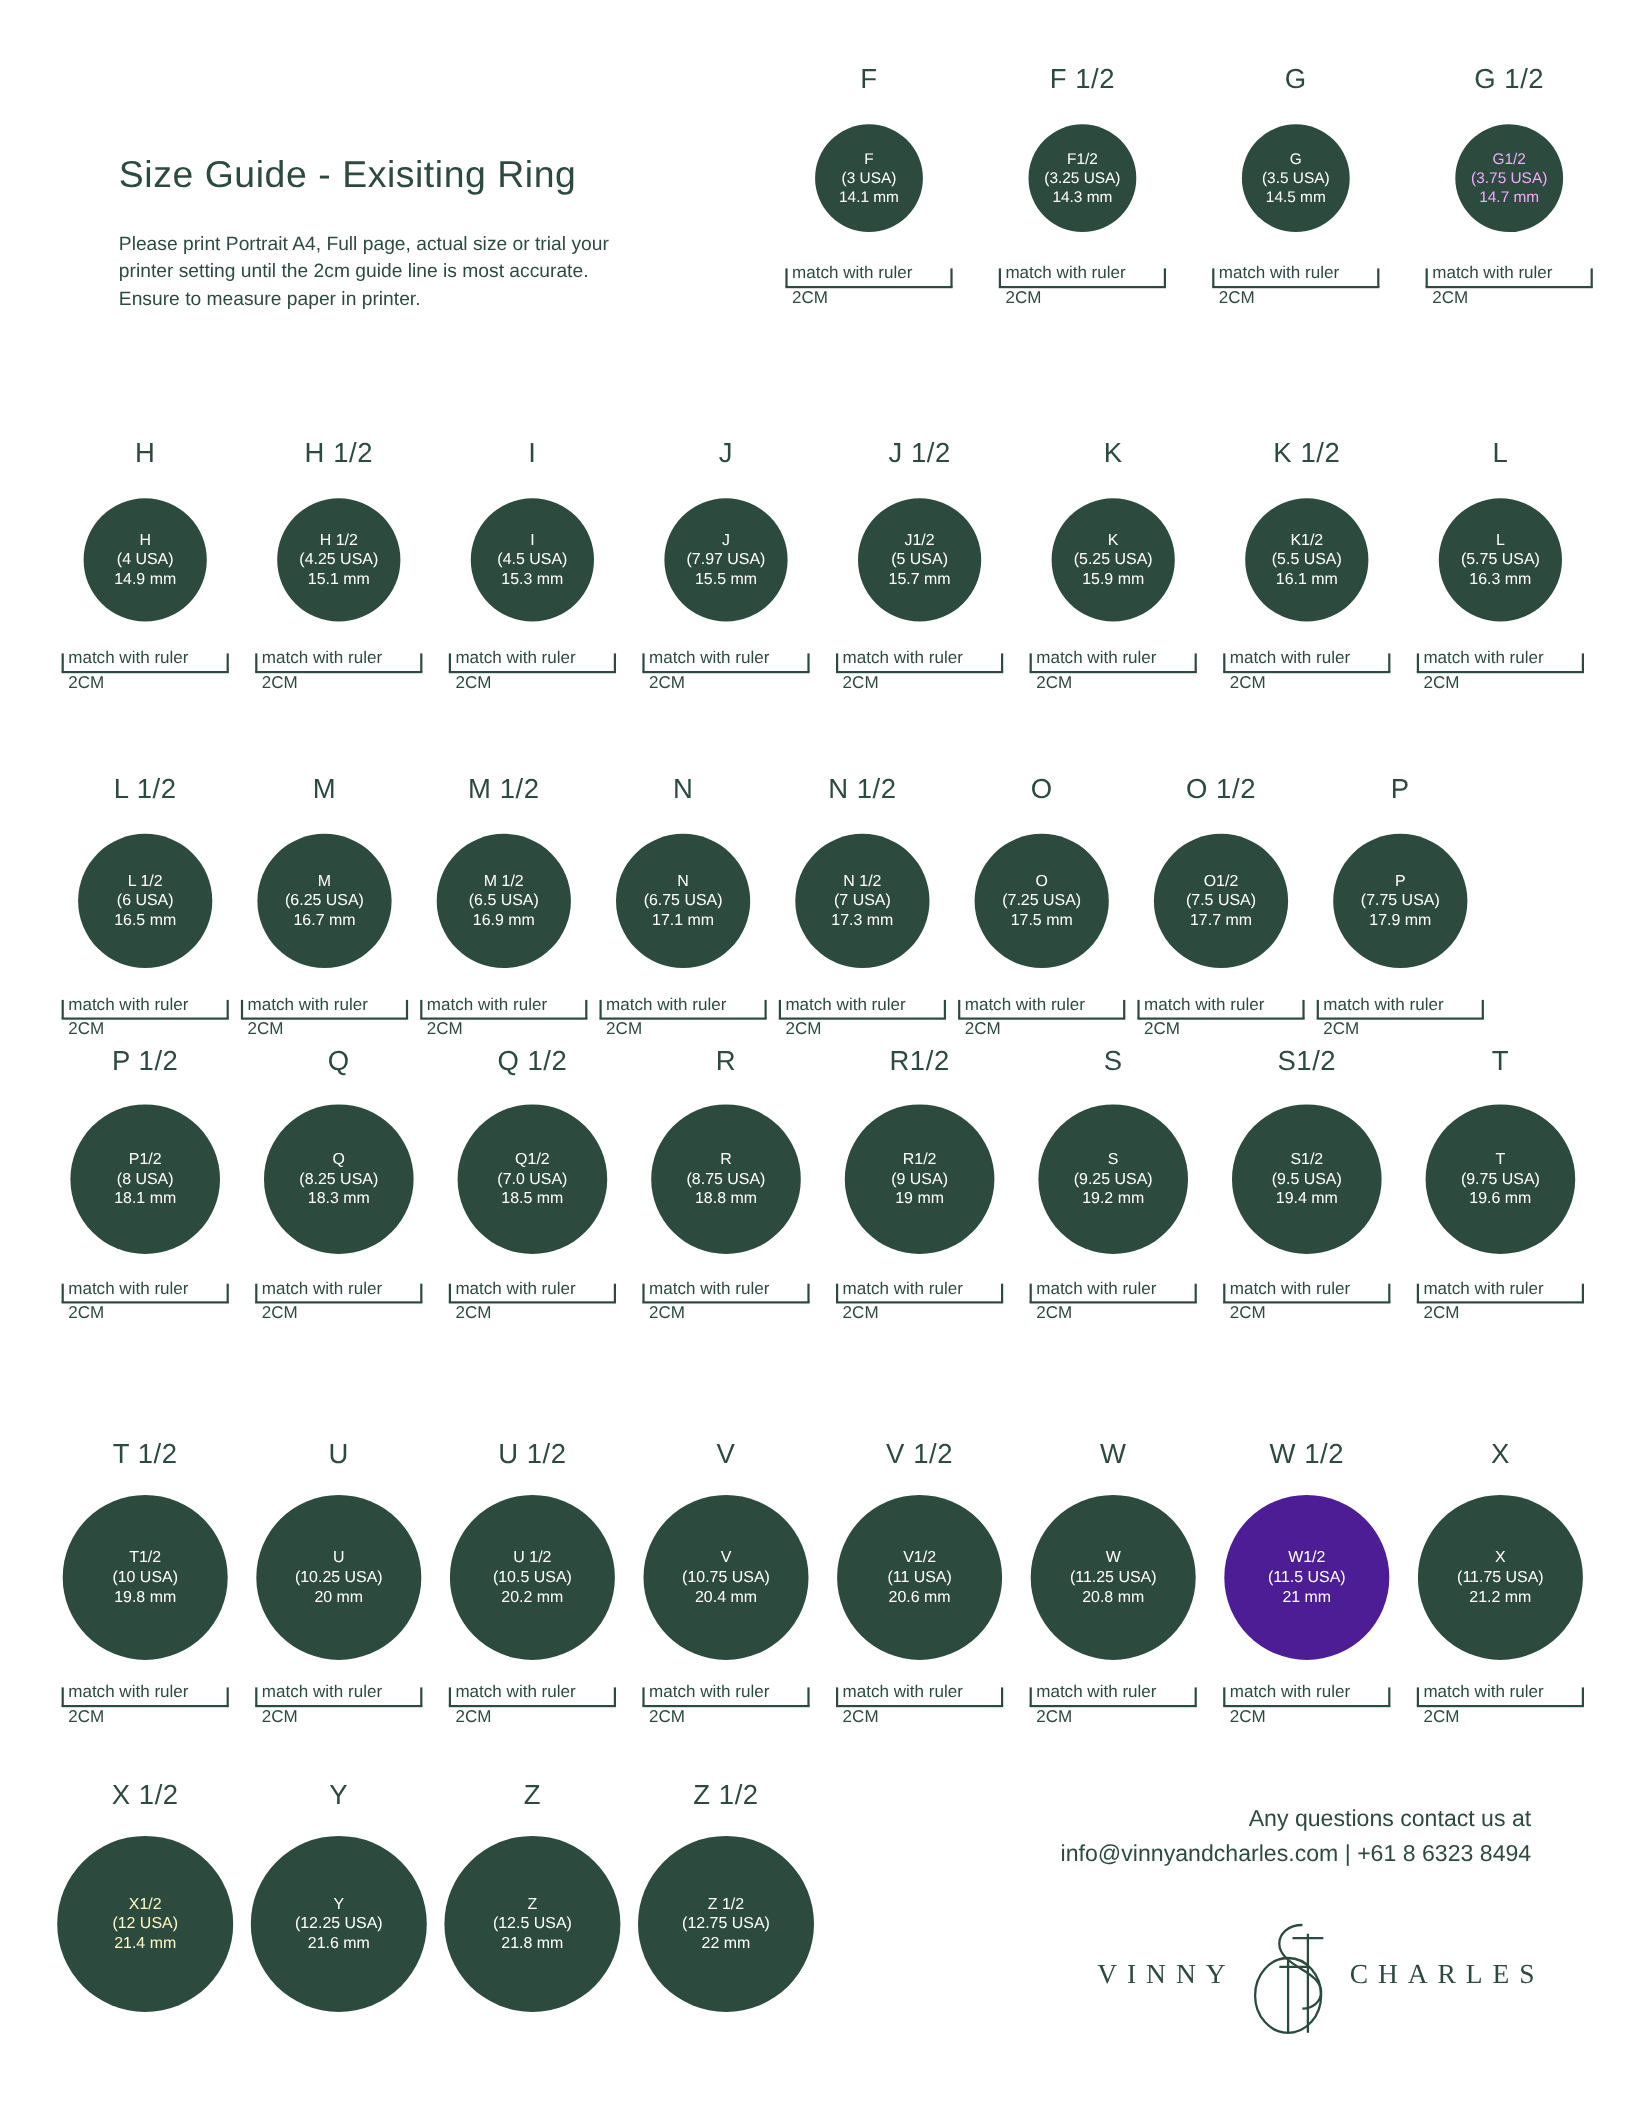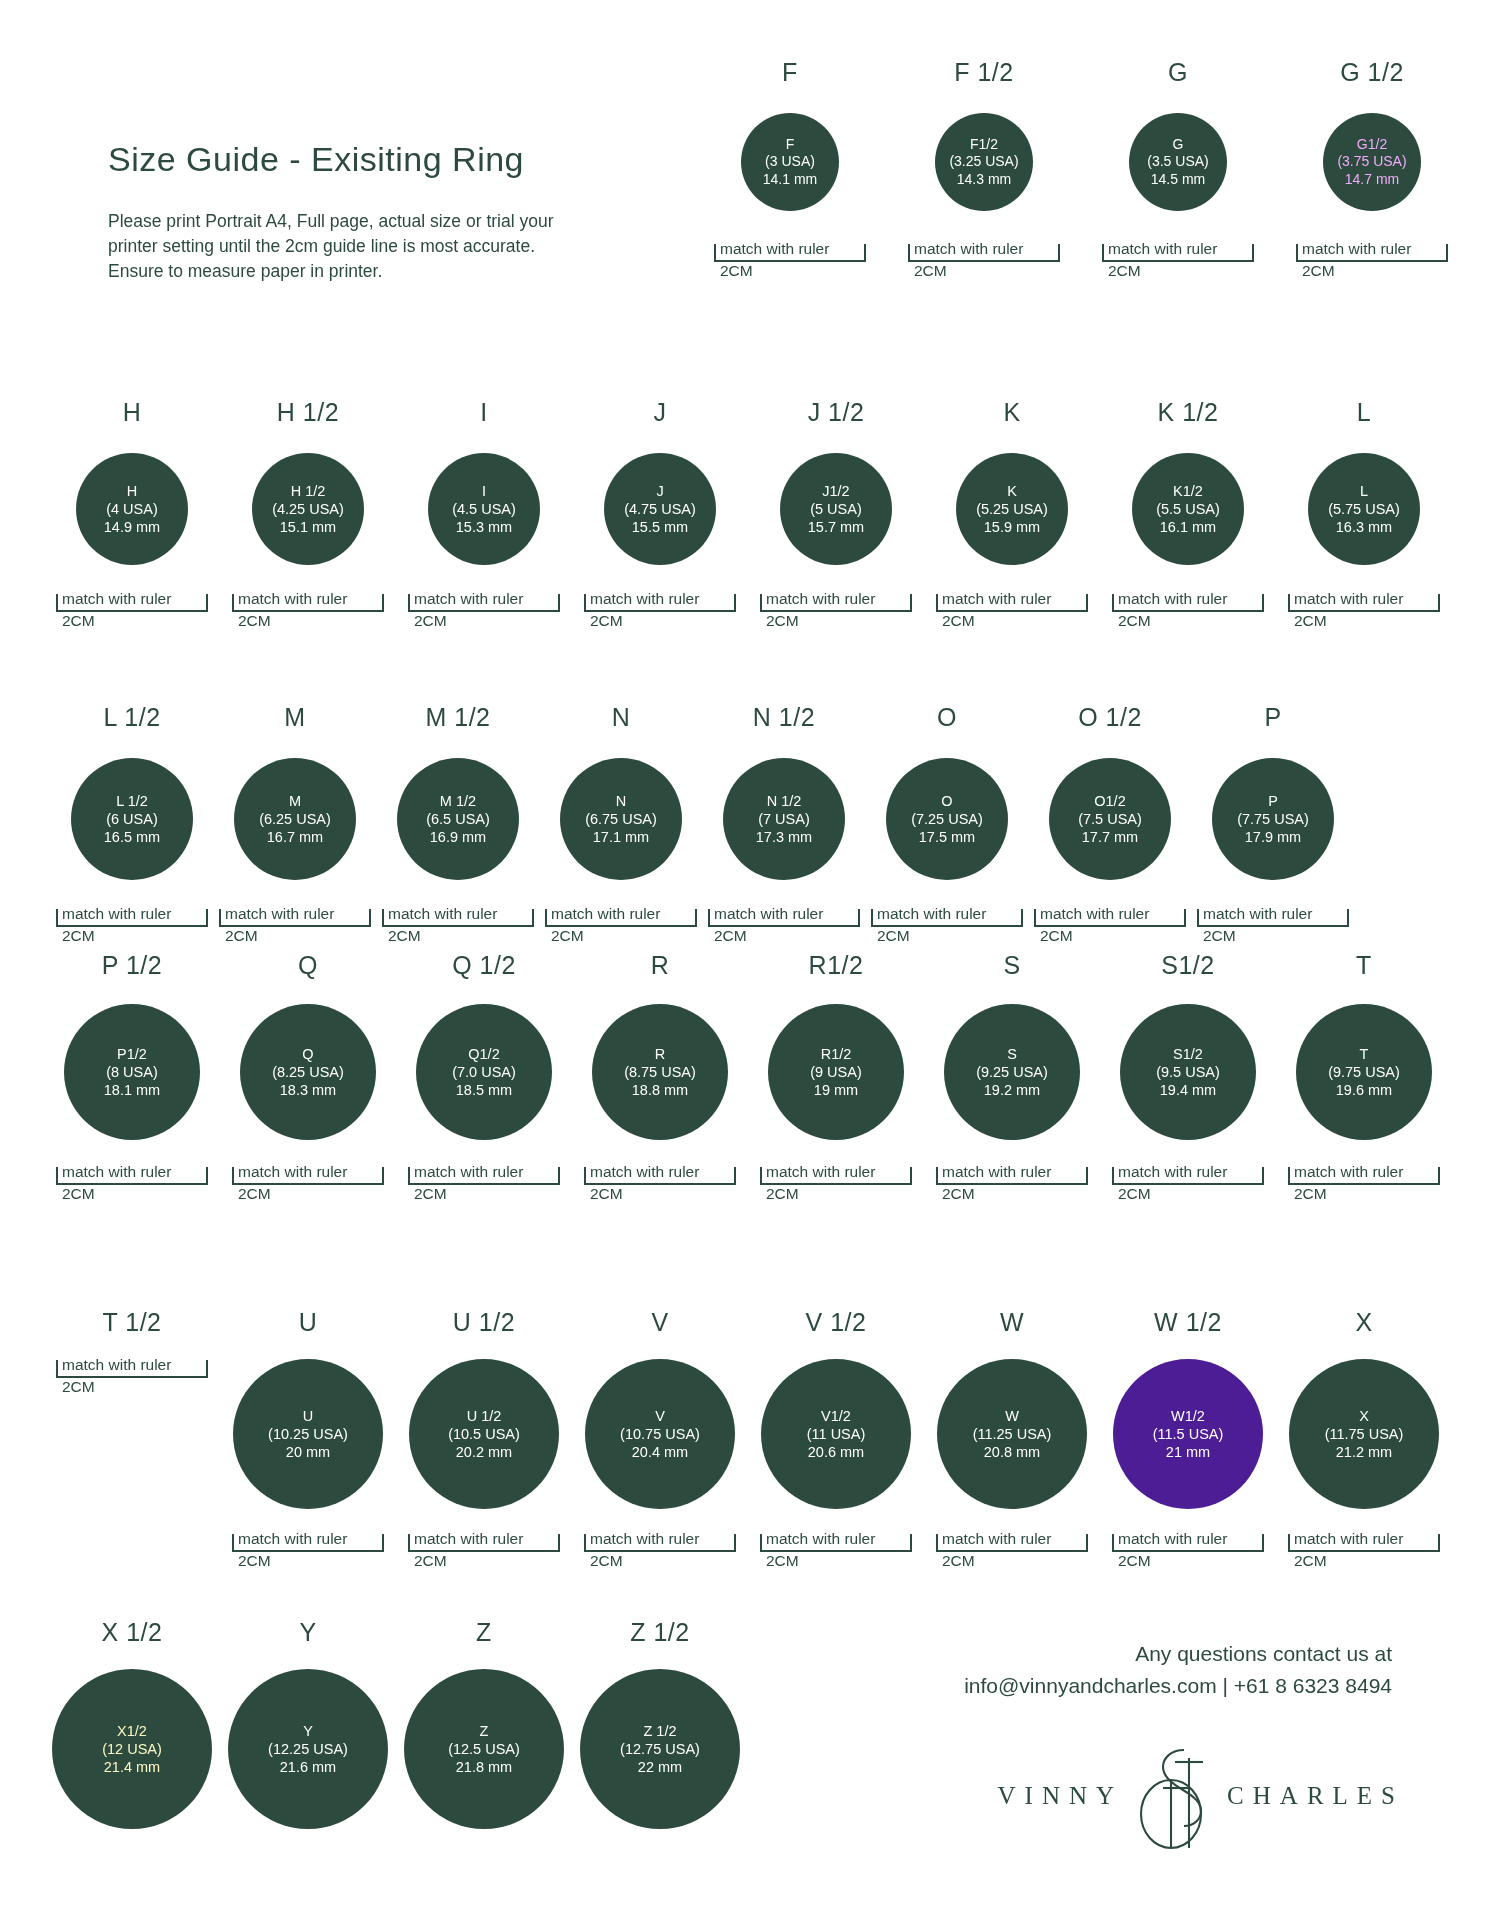--- a/index.html
+++ b/index.html
@@ -282,21 +282,21 @@
             <div class="ruler-tick right"></div>
             <div class="ruler-line"></div>
             <div class="ruler-unit">2CM</div>
           </div>
         </div>
         <div class="cell" style="width: 152px;">
           <div class="cell-label">J</div>
           <div class="circle-wrap" style="height: 140px; align-items: flex-end;">
             <div class="ring-circle" style="width: 112px; height: 112px; font-size: 14.5px; background: rgb(45, 74, 62); color: rgb(255, 255, 255);">
               <span>J</span>
-              <span>(4.75 USA)</span>
+              <span>(7.97 USA)</span>
               <span>15.5 mm</span>
             </div>
           </div>
           <div class="ruler" style="margin-top: 26px;">
             <div class="ruler-text">match with ruler</div>
             <div class="ruler-tick left"></div>
             <div class="ruler-tick right"></div>
             <div class="ruler-line"></div>
             <div class="ruler-unit">2CM</div>
           </div>
@@ -642,20 +642,27 @@
             <div class="ruler-tick left"></div>
             <div class="ruler-tick right"></div>
             <div class="ruler-line"></div>
             <div class="ruler-unit">2CM</div>
           </div>
         </div>
       </div>
       <div class="row" style="left: 56px; top: 1310px; gap: 24px;">
         <div class="cell" style="width: 152px;">
           <div class="cell-label">T 1/2</div>
+          <div class="circle-wrap" style="height: 174px; align-items: flex-end;">
+            <div class="ring-circle" style="width: 150px; height: 150px; font-size: 14.5px; background: rgb(45, 74, 62); color: rgb(255, 255, 255);">
+              <span>T1/2</span>
+              <span>(10 USA)</span>
+              <span>19.8 mm</span>
+            </div>
+          </div>
           <div class="ruler" style="margin-top: 22px;">
             <div class="ruler-text">match with ruler</div>
             <div class="ruler-tick left"></div>
             <div class="ruler-tick right"></div>
             <div class="ruler-line"></div>
             <div class="ruler-unit">2CM</div>
           </div>
         </div>
         <div class="cell" style="width: 152px;">
           <div class="cell-label">U</div>

